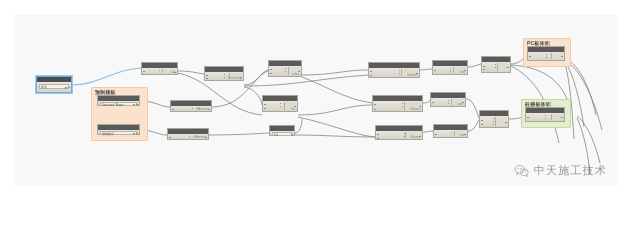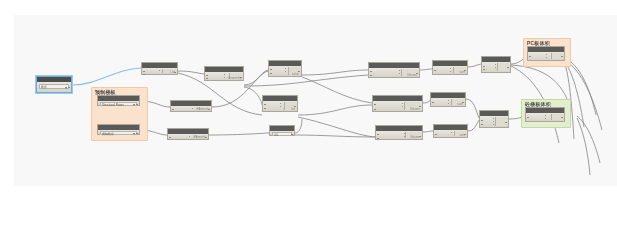--- a/index.html
+++ b/index.html
@@ -366,14 +366,31 @@
       <div class="body">
         <span class="vsep" style="left:19px;"></span>
         <div class="subpanel" style="width:11px;"></div>
         <span class="pin" style="top:4px;"></span>
         <span class="pout" style="top:4px;"></span>
       </div>
     </div>
 
   </div>
 
+  <div id="watermark">
+    <svg id="wm-logo" viewBox="0 0 24 20">
+      <g fill="none" stroke="#6a6a6a" stroke-width="1.2">
+        <ellipse cx="9" cy="8" rx="7.5" ry="6.2"></ellipse>
+        <path d="M5.5,13.4 L3.6,16.6 L7.2,14.6"></path>
+        <ellipse cx="16.5" cy="13" rx="6.2" ry="5.2"></ellipse>
+        <path d="M20.2,17.3 L21.8,19.6 L18.9,18.2"></path>
+      </g>
+      <g fill="#6a6a6a">
+        <circle cx="6.6" cy="6.6" r="1"></circle>
+        <circle cx="11.4" cy="6.6" r="1"></circle>
+        <circle cx="14.5" cy="11.8" r="0.85"></circle>
+        <circle cx="18.6" cy="11.8" r="0.85"></circle>
+      </g>
+    </svg>
+    <span id="wm-text">中天施工技术</span>
+  </div>
 
 </div>
 
 </body></html>

